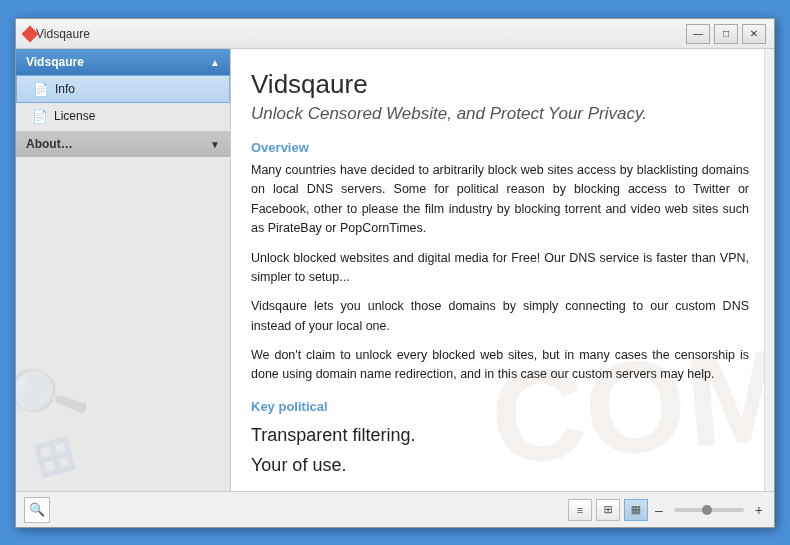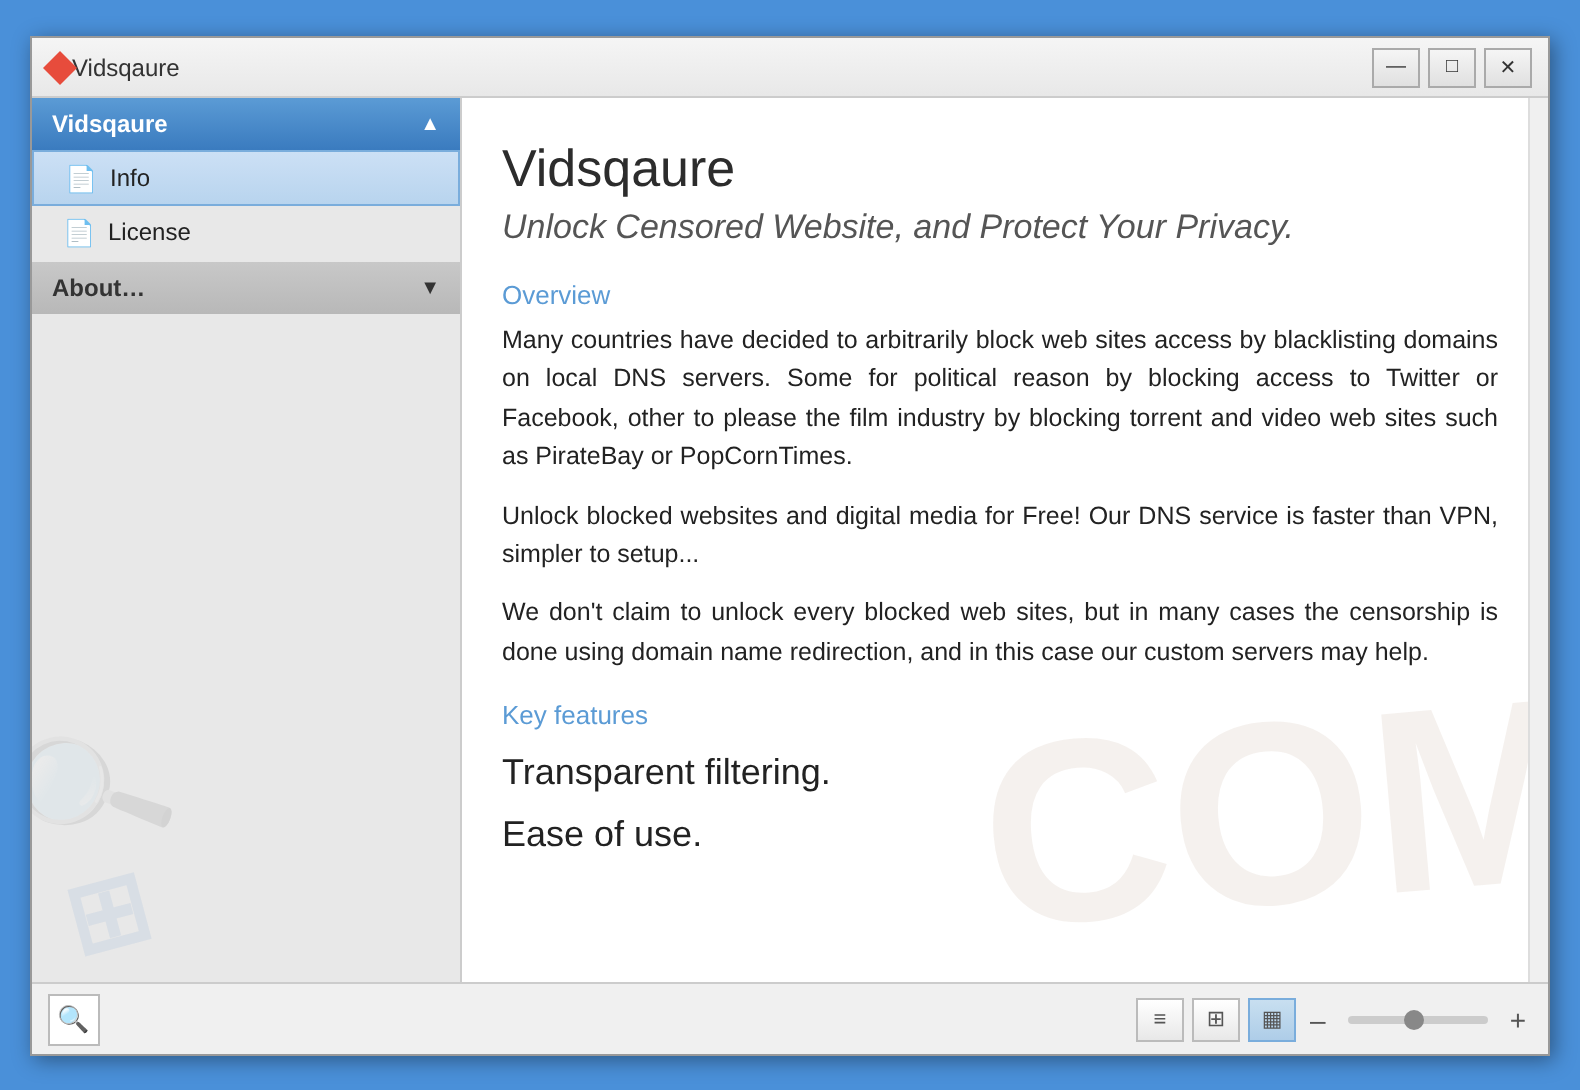--- a/index.html
+++ b/index.html
@@ -185,21 +185,21 @@
 
     .content-subtitle {
       font-size: 17px;
       font-style: italic;
       color: #555;
       margin-bottom: 16px;
     }
 
     .section-heading {
       font-size: 13px;
-      font-weight: 400;
+      font-weight: 700;
       color: #5b9bd5;
       margin-bottom: 6px;
       margin-top: 14px;
     }
 
     .section-heading:first-of-type {
       margin-top: 0;
     }
 
     .content-para {
@@ -381,26 +381,27 @@
         <div class="content-watermark">COM</div>
 
         <div class="content-body">
 
           <h1 class="content-title">Vidsqaure</h1>
           <p class="content-subtitle">Unlock Censored Website, and Protect Your Privacy.</p>
 
           <h2 class="section-heading">Overview</h2>
           <p class="content-para">Many countries have decided to arbitrarily block web sites access by blacklisting domains on local DNS servers. Some for political reason by blocking access to Twitter or Facebook, other to please the film industry by blocking torrent and video web sites such as PirateBay or PopCornTimes.</p>
           <p class="content-para">Unlock blocked websites and digital media for Free! Our DNS service is faster than VPN, simpler to setup...</p>
+          <p class="content-para">Vidsqaure lets you unlock those domains by simply connecting to our custom DNS instead of your local one.</p>
           <p class="content-para">We don't claim to unlock every blocked web sites, but in many cases the censorship is done using domain name redirection, and in this case our custom servers may help.</p>
 
-          <h2 class="section-heading">Key features</h2>
+          <h2 class="section-heading">Key political</h2>
           <div class="features-list">
             <div>Transparent filtering.</div>
-            <div>Ease of use.</div>
+            <div>Your of use.</div>
           </div>
 
         </div>
       </div>
 
       <div class="scrollbar-right"></div>
     </div>
 
   </div>
 

